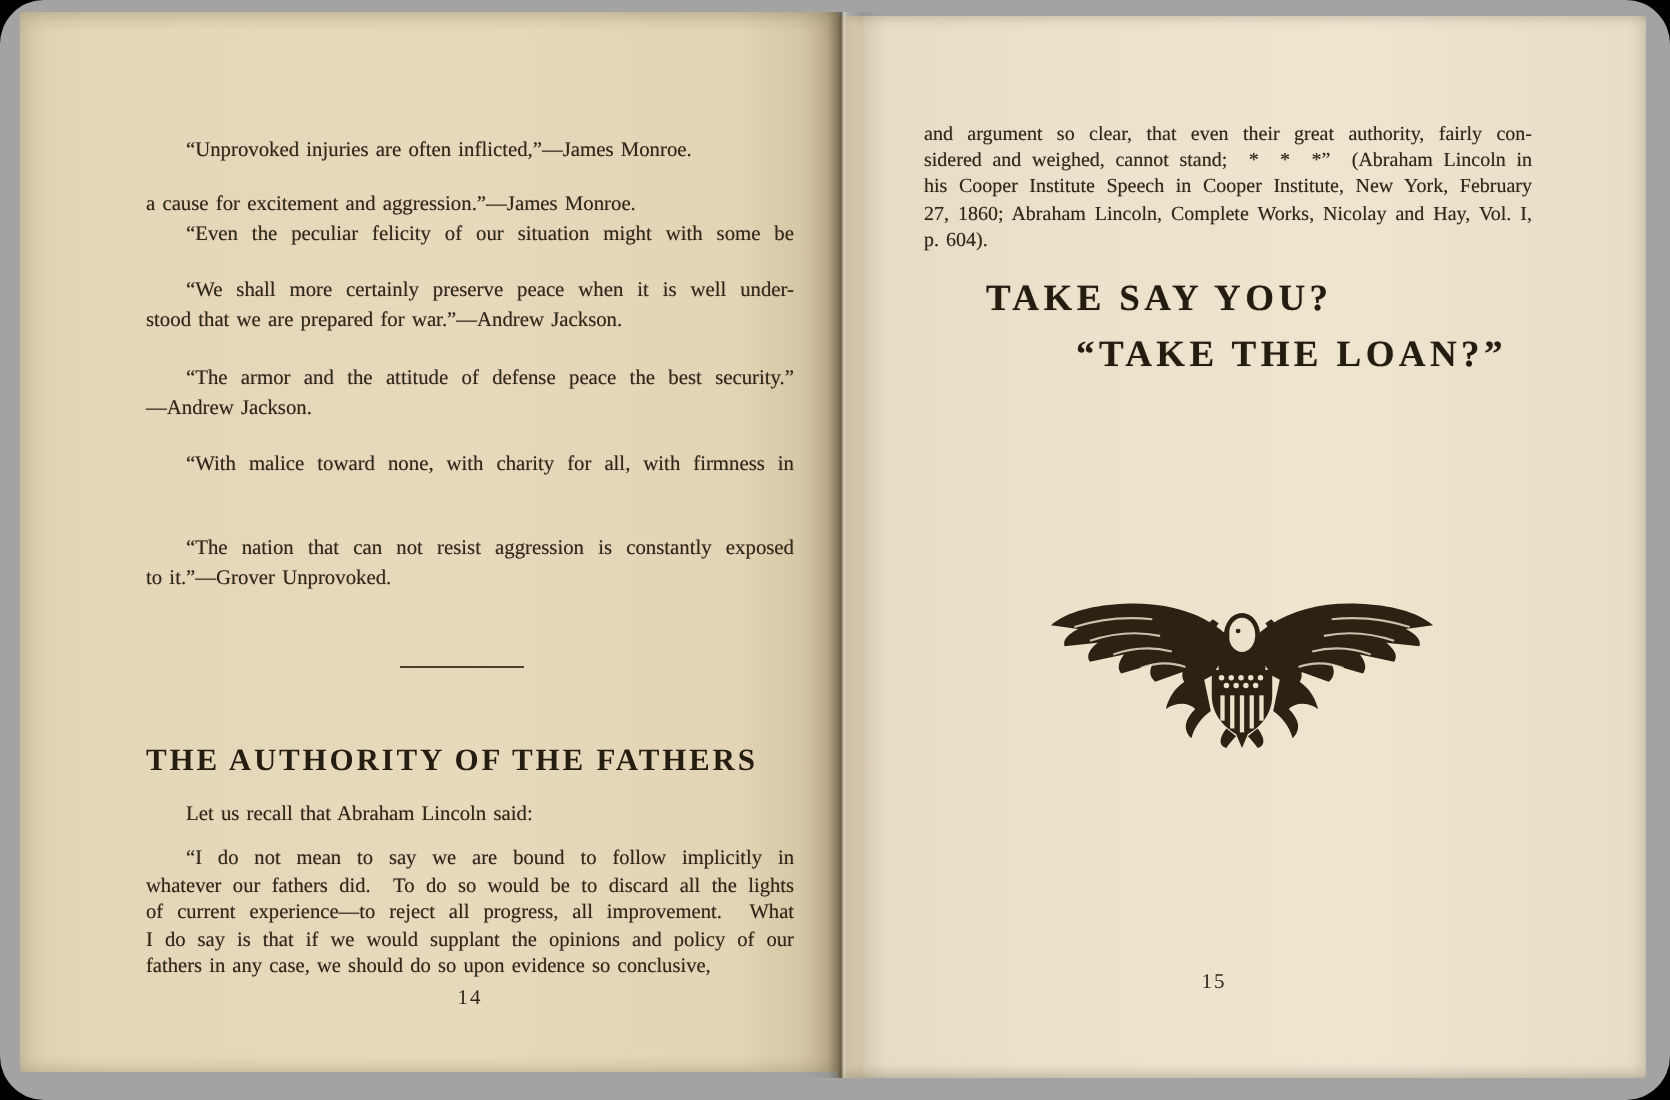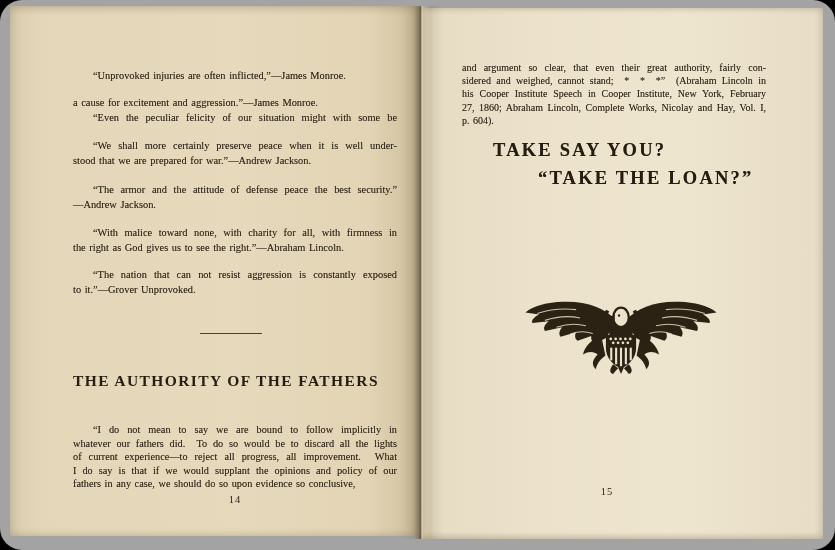--- a/index.html
+++ b/index.html
@@ -53,32 +53,32 @@
       <div class="line">stood that we are prepared for war.”—Andrew Jackson.</div>
     </div>
 
     <div class="quote abs" style="top:176px">
       <div class="line indent j">“The armor and the attitude of defense peace the best security.”</div>
       <div class="line">—Andrew Jackson.</div>
     </div>
 
     <div class="quote abs" style="top:219px">
       <div class="line indent j">“With malice toward none, with charity for all, with firmness in</div>
-      <div class="line">the right as God gives us to see the right.”—Abraham Lincoln.</div>
     </div>
 
     <div class="quote abs" style="top:261px">
       <div class="line indent j">“The nation that can not resist aggression is constantly exposed</div>
       <div class="line">to it.”—Grover Unprovoked.</div>
     </div>
 
     <div class="divider abs" style="top:327px;left:190px;width:62px"></div>
 
     <div class="heading abs" style="top:366px;left:63px;width:324px">THE AUTHORITY OF THE FATHERS</div>
 
+    <div class="line indent abs" style="top:394px;left:63px;width:324px">Let us recall that Abraham Lincoln said:</div>
 
     <div class="para abs" style="top:417px;left:63px;width:324px">
       <div class="line indent j">“I do not mean to say we are bound to follow implicitly in</div>
       <div class="line j">whatever our fathers did.&nbsp; To do so would be to discard all the lights</div>
       <div class="line j">of current experience—to reject all progress, all improvement.&nbsp; What</div>
       <div class="line j">I do say is that if we would supplant the opinions and policy of our</div>
       <div class="line">fathers in any case, we should do so upon evidence so conclusive,</div>
     </div>
 
     <div class="pagenum abs" style="top:487px;left:63px;width:324px">14</div>

